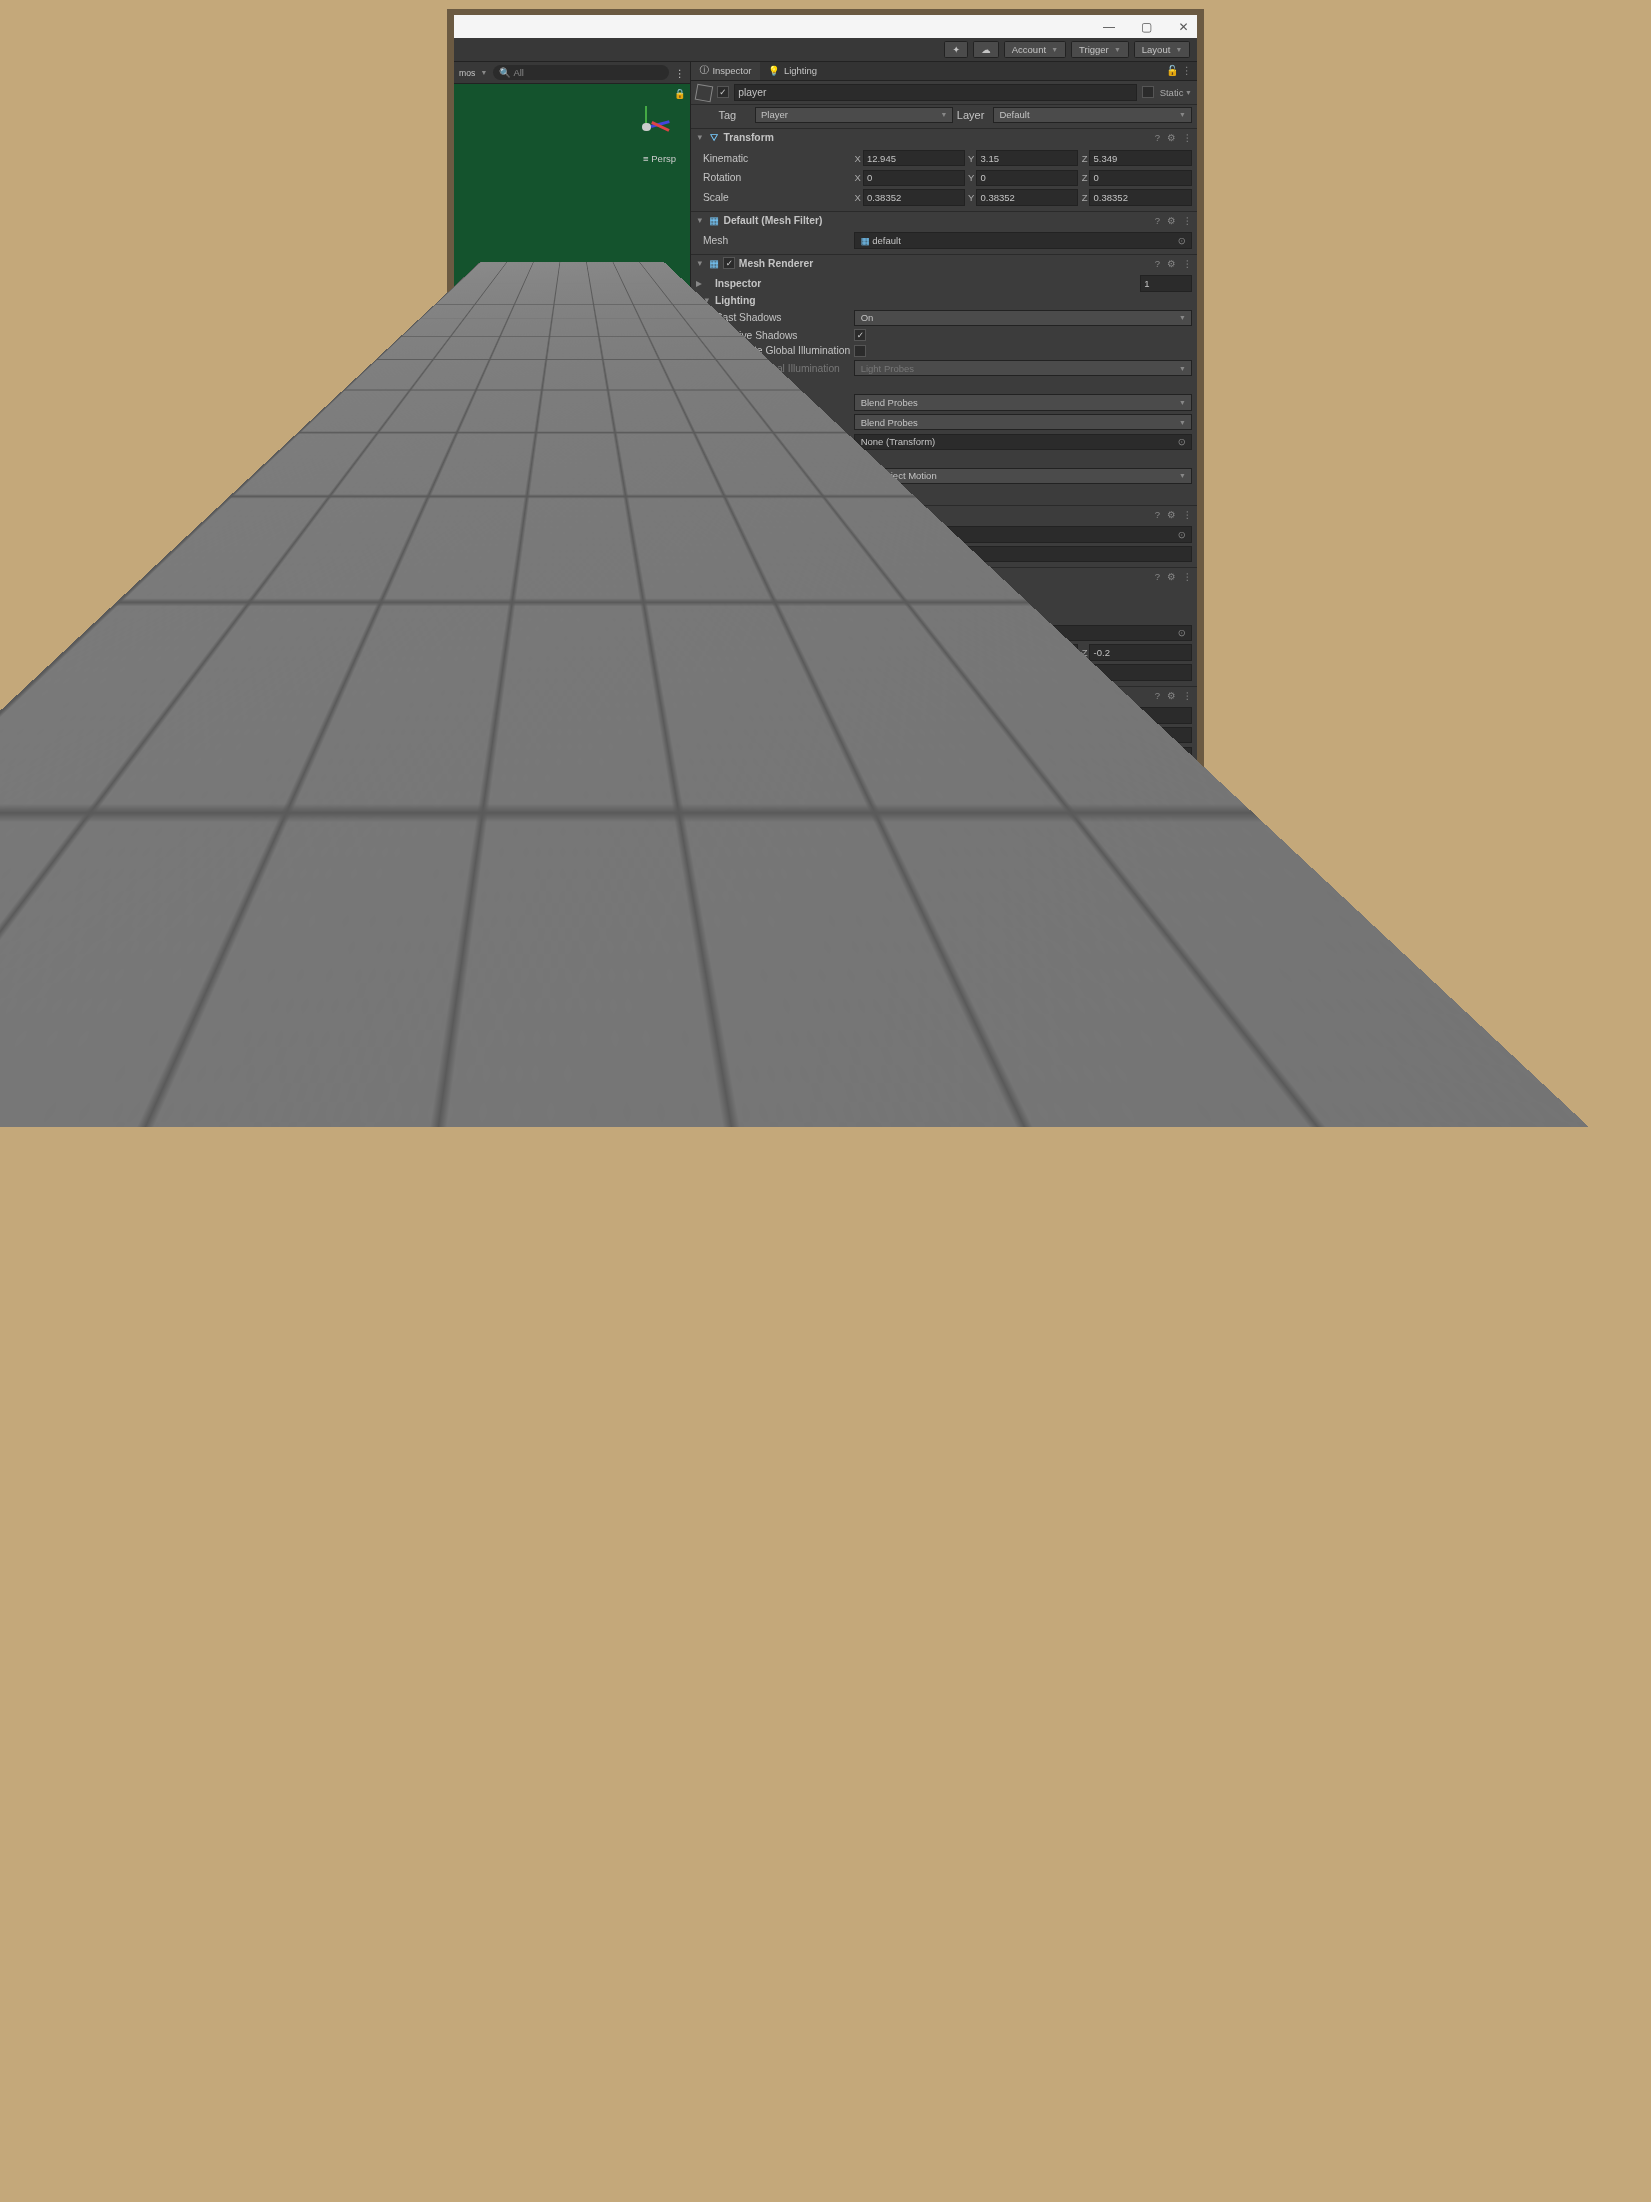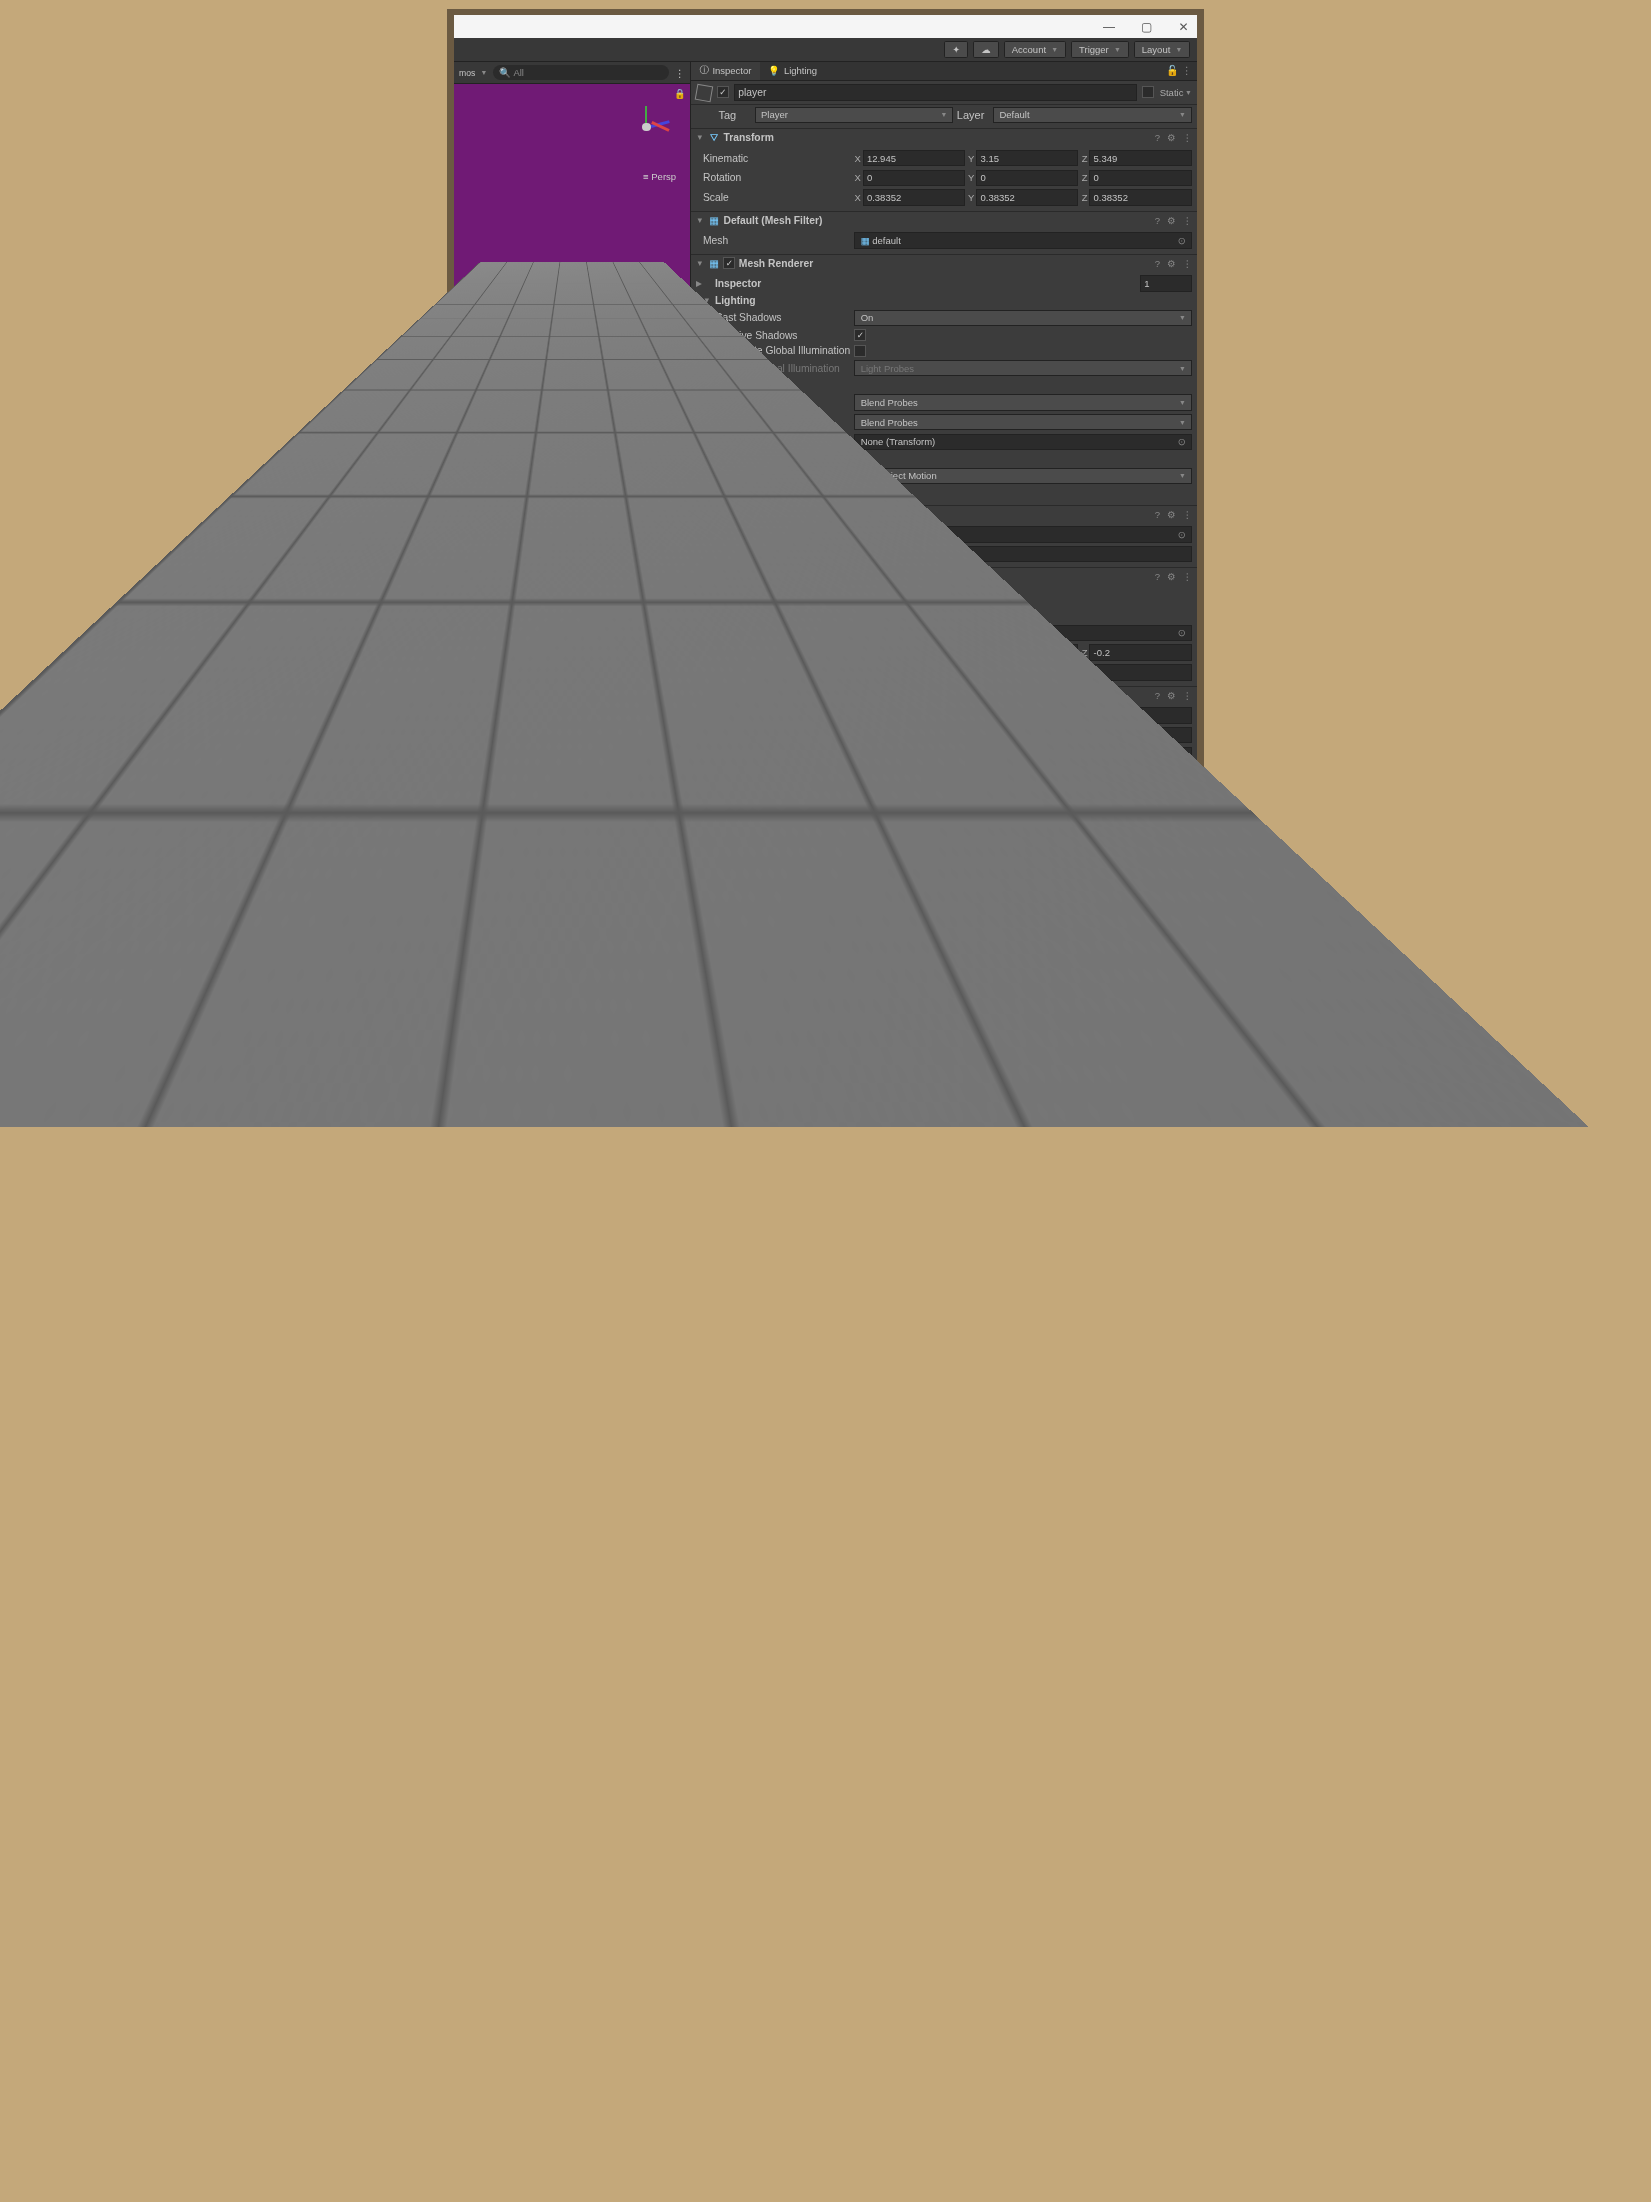--- a/index.html
+++ b/index.html
@@ -5,35 +5,35 @@
 * { margin:0; padding:0; box-sizing:border-box; font-family:-apple-system,"Segoe UI",Arial,sans-serif; }
 body { background:#c4a87a; display:flex; justify-content:center; padding:8.6px 0; }
 .frame { width:757px; background:#6b5a42; padding:6.9px; }
 .window { background:#383838; color:#c4c4c4; font-size:10.3px; }
 .titlebar { background:#f5f5f5; height:22.4px; display:flex; justify-content:flex-end; align-items:center; padding:0 8.6px; gap:26px; color:#555; }
 .titlebar span { font-size:12px; }
 .toolbar { background:#383838; height:24px; display:flex; justify-content:flex-end; align-items:center; padding:0 6.9px; gap:5.2px; border-bottom:0.9px solid #222; }
 .tbtn { background:#4b4b4b; border:0.9px solid #222; padding:1.7px 6.9px; border-radius:1.7px; display:flex; align-items:center; gap:5.2px; color:#c4c4c4; font-size:9.5px; }
 .tbtn .tri { font-size:6.9px; color:#888; }
 .content { display:flex; height:1050px; }
-.left { width:237px; background:#701a75; border-right:0.9px solid #222; display:flex; flex-direction:column; }
+.left { width:237px; background:#14532d; border-right:0.9px solid #222; display:flex; flex-direction:column; }
 .left-top { height:22.4px; background:#383838; border-bottom:0.9px solid #222; display:flex; align-items:center; padding:0 5.2px; gap:5.2px; }
 .search { background:#2b2b2b; border-radius:8.6px; padding:1.7px 6.9px; flex:1; color:#888; font-size:9.5px; }
 .viewport { position:relative; flex:1; }
 .grid { position:absolute; inset:0; background:
   linear-gradient(#5a5a5a 0.9px,transparent 0.9px) 0 0/34px 34px,
   linear-gradient(90deg,#5a5a5a 0.9px,transparent 0.9px) 0 0/34px 34px,
   linear-gradient(160deg,#8a8a8a 0%,#7a7a7a 50%,#6a6a6a 100%);
   transform:perspective(344px) rotateX(60deg) scale(1.8); transform-origin:center 40%; }
 .gizmo { position:absolute; top:17px; right:17px; width:52px; height:52px; }
 .gizmo-c { position:absolute; width:8.6px; height:8.6px; background:#ccc; border-radius:50%; top:21.5px; left:21.5px; }
 .gizmo-x { position:absolute; width:19px; height:2.6px; background:#d44; top:24px; left:30px; transform:rotate(25deg); }
 .gizmo-y { position:absolute; width:2.6px; height:19px; background:#4a4; top:4.3px; left:24px; }
 .gizmo-z { position:absolute; width:19px; height:2.6px; background:#44d; top:24px; left:30px; transform:rotate(-15deg); transform-origin:left; }
-.persp { position:absolute; top:87px; right:13.8px; color:#ccc; font-size:9.5px; }
+.persp { position:absolute; top:69px; right:13.8px; color:#ccc; font-size:9.5px; }
 .lock { position:absolute; top:3.4px; right:3.4px; color:#aaa; font-size:9.5px; }
 .green { position:absolute; bottom:0; left:0; width:155px; height:310px; background:#2a2; clip-path:polygon(0 0,100% 55%,100% 100%,0 100%); }
 .left-bottom { height:24px; border-top:0.9px solid #222; display:flex; justify-content:flex-end; align-items:center; padding:0 6.9px; gap:6.9px; }
 .status-item { display:flex; align-items:center; gap:1.7px; font-size:9.5px; }
 .circle { width:12px; height:12px; border-radius:50%; display:inline-flex; align-items:center; justify-content:center; font-size:7.7px; font-weight:bold; color:#333; }
 .c1{background:#888;} .c2{background:#888;} .c3{background:#c4c4c4;color:#333;}
 .right { flex:1; background:#3c3c3c; display:flex; flex-direction:column; overflow:hidden; }
 .tabs { height:19px; background:#333; display:flex; border-bottom:0.9px solid #222; }
 .tab { padding:2.6px 8.6px; display:flex; align-items:center; gap:3.4px; font-size:9.5px; }
 .tab.active { background:#3c3c3c; }

